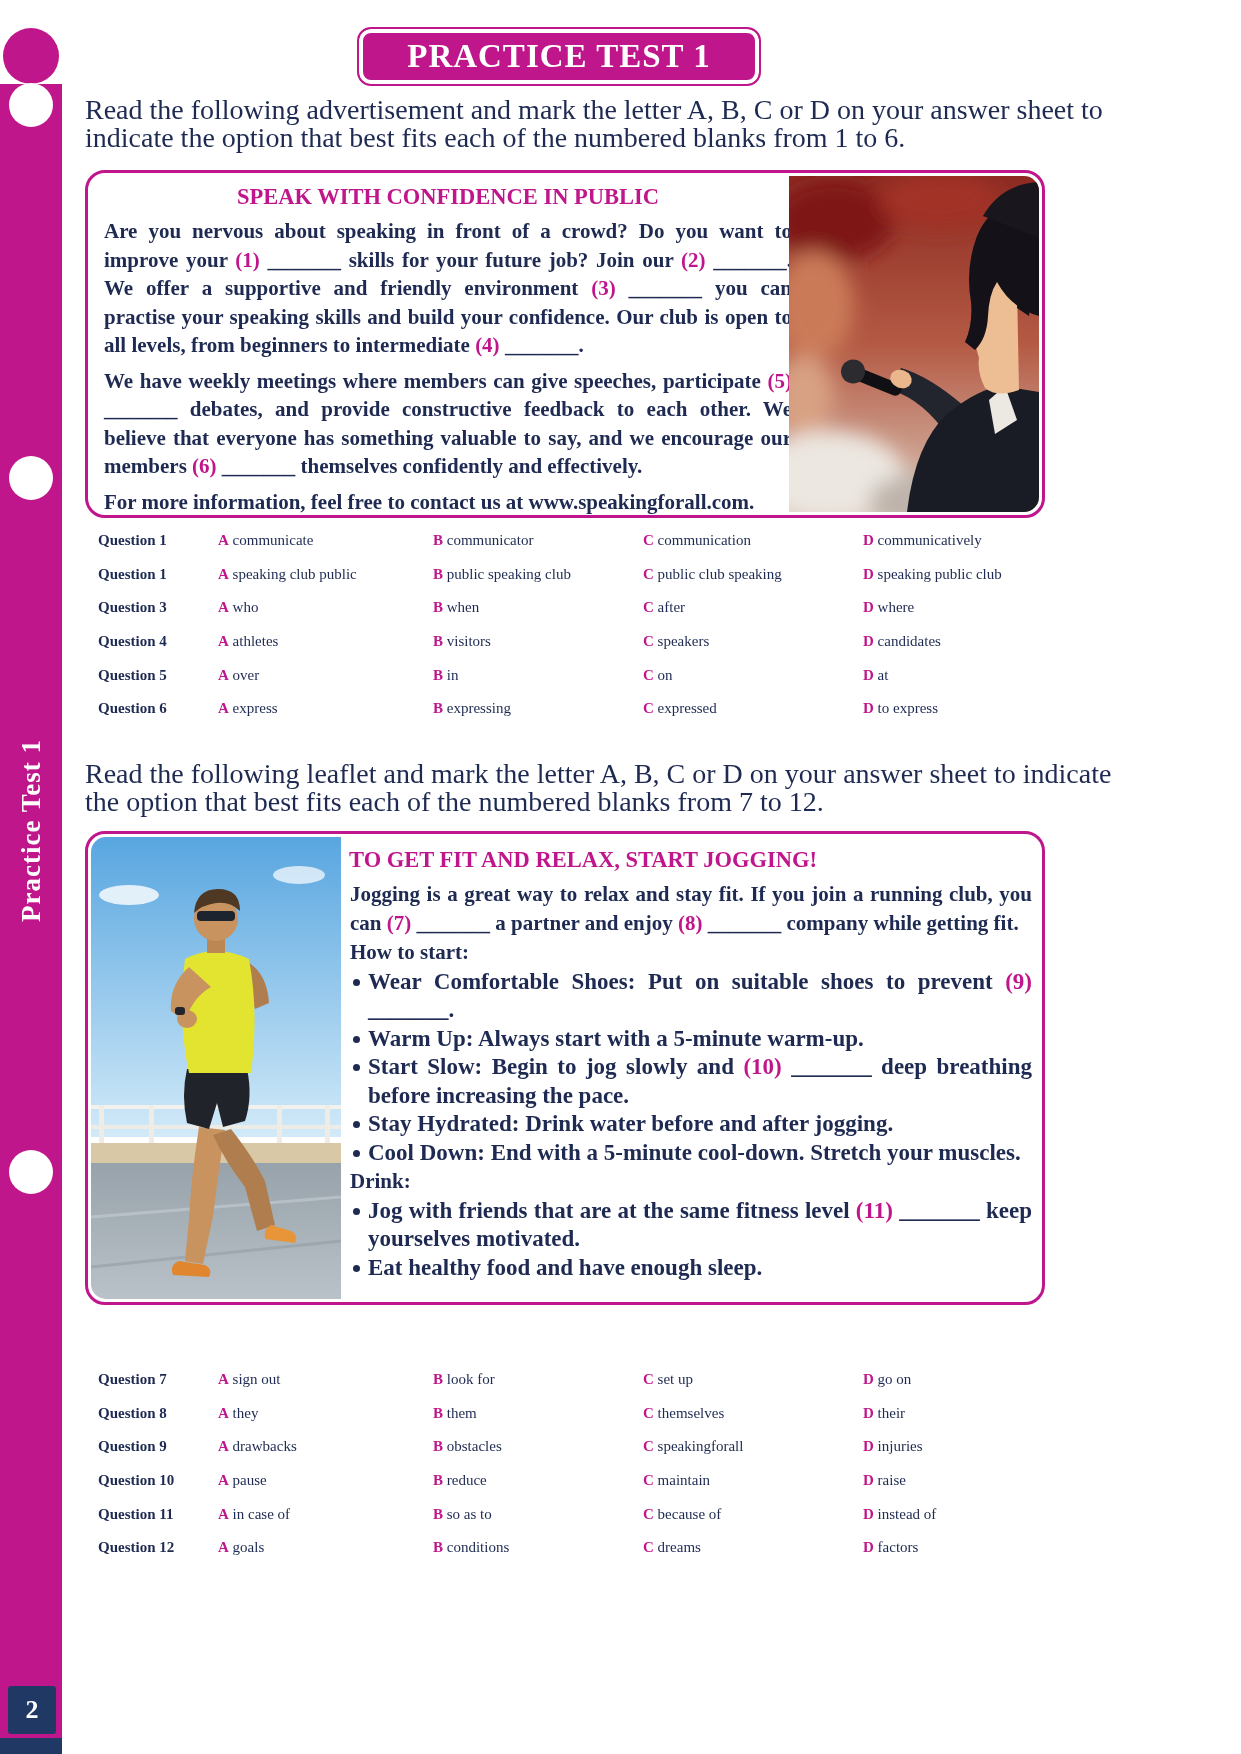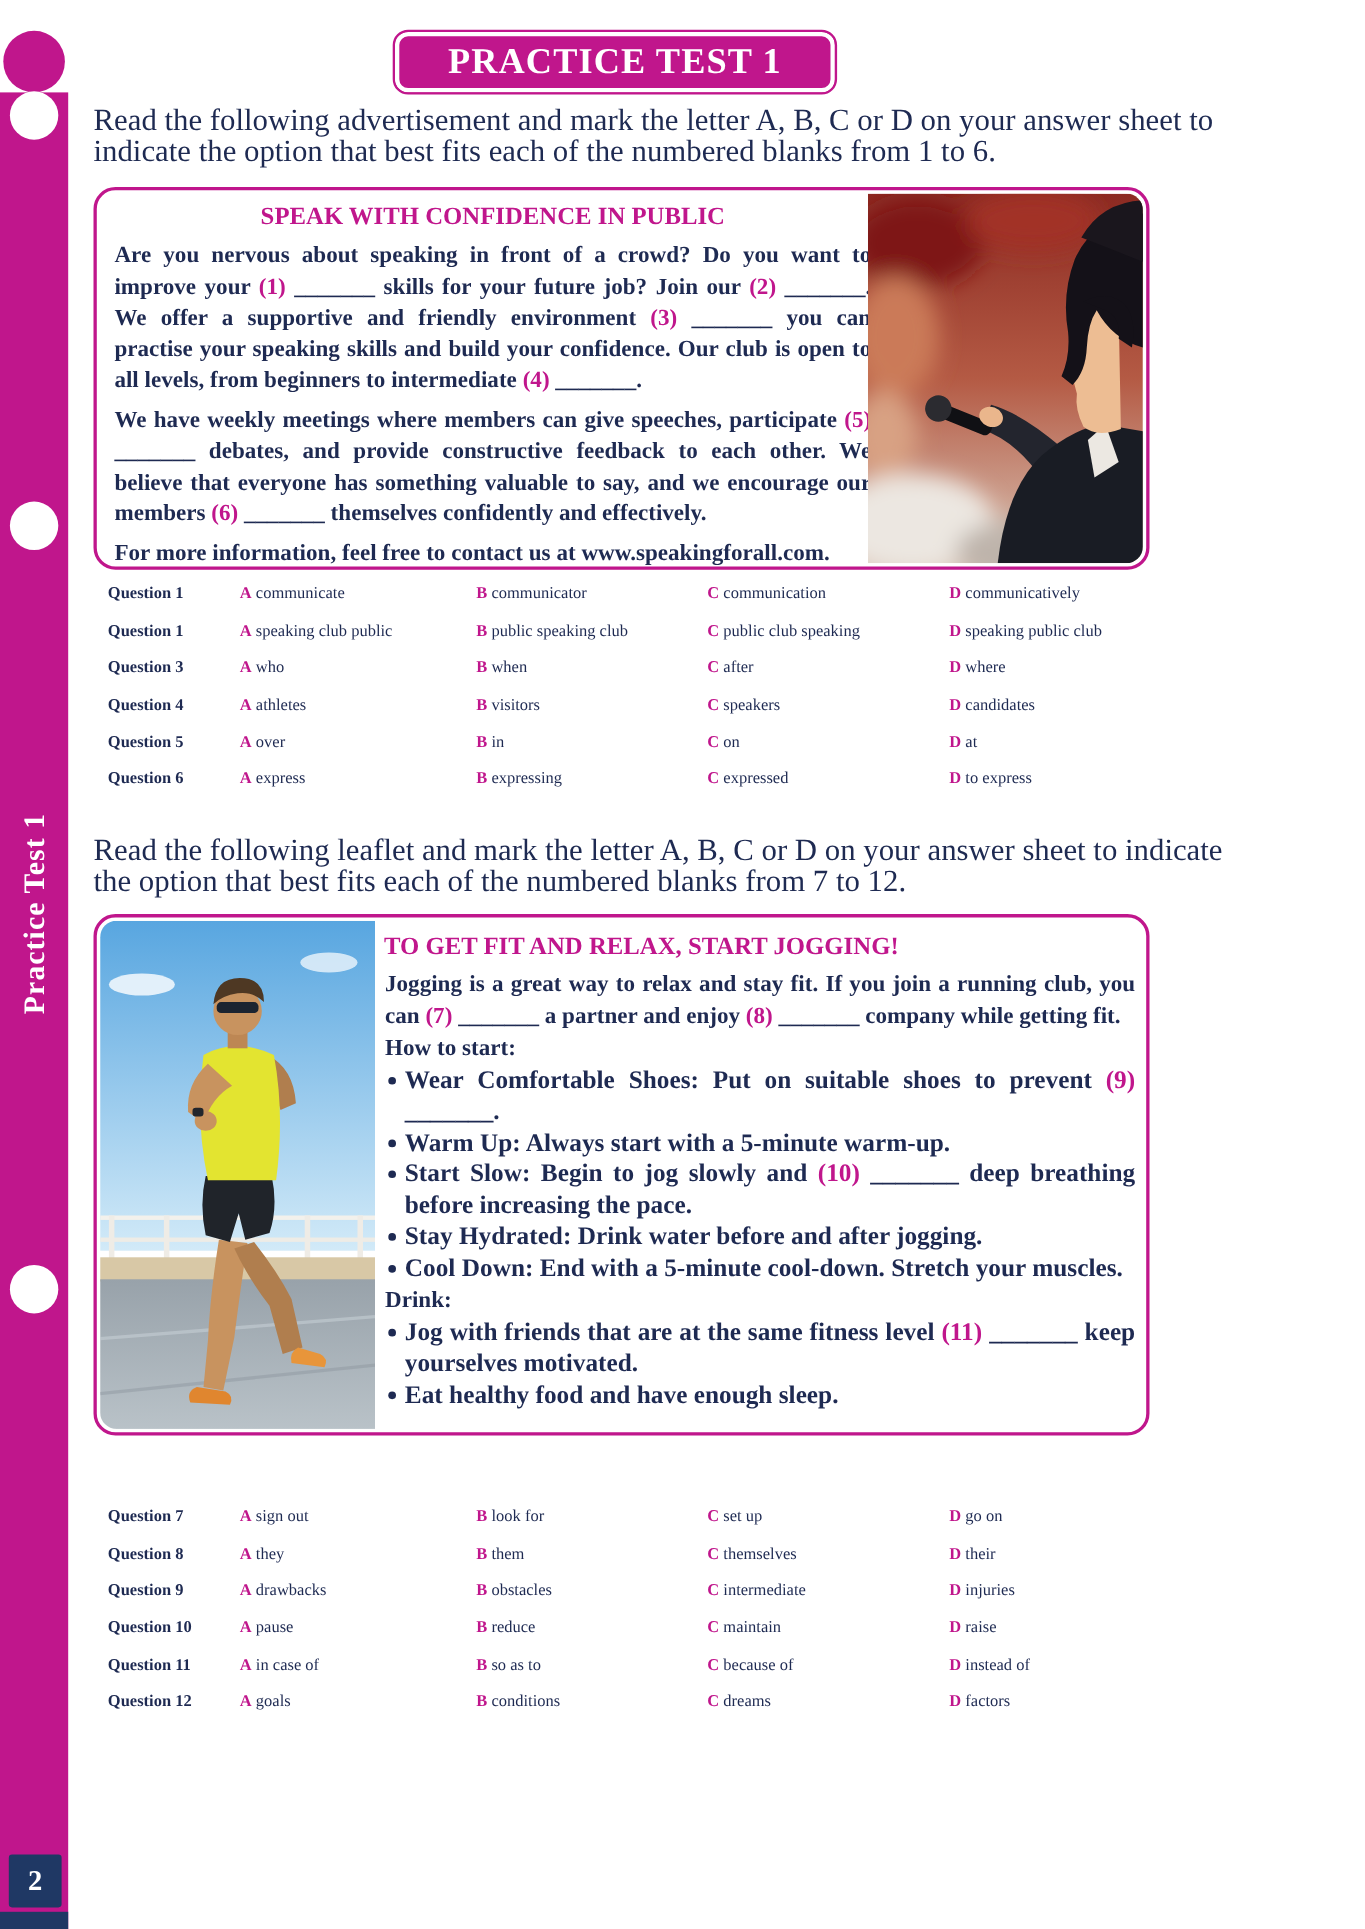--- a/index.html
+++ b/index.html
@@ -263,21 +263,21 @@
       <div class="q-cell"><span class="q-letter">C</span><span class="q-text"> set up</span></div>
       <div class="q-cell"><span class="q-letter">D</span><span class="q-text"> go on</span></div>
       <div class="q-label">Question 8</div>
       <div class="q-cell"><span class="q-letter">A</span><span class="q-text"> they</span></div>
       <div class="q-cell"><span class="q-letter">B</span><span class="q-text"> them</span></div>
       <div class="q-cell"><span class="q-letter">C</span><span class="q-text"> themselves</span></div>
       <div class="q-cell"><span class="q-letter">D</span><span class="q-text"> their</span></div>
       <div class="q-label">Question 9</div>
       <div class="q-cell"><span class="q-letter">A</span><span class="q-text"> drawbacks</span></div>
       <div class="q-cell"><span class="q-letter">B</span><span class="q-text"> obstacles</span></div>
-      <div class="q-cell"><span class="q-letter">C</span><span class="q-text"> intermediate</span></div>
+      <div class="q-cell"><span class="q-letter">C</span><span class="q-text"> speakingforall</span></div>
       <div class="q-cell"><span class="q-letter">D</span><span class="q-text"> injuries</span></div>
       <div class="q-label">Question 10</div>
       <div class="q-cell"><span class="q-letter">A</span><span class="q-text"> pause</span></div>
       <div class="q-cell"><span class="q-letter">B</span><span class="q-text"> reduce</span></div>
       <div class="q-cell"><span class="q-letter">C</span><span class="q-text"> maintain</span></div>
       <div class="q-cell"><span class="q-letter">D</span><span class="q-text"> raise</span></div>
       <div class="q-label">Question 11</div>
       <div class="q-cell"><span class="q-letter">A</span><span class="q-text"> in case of</span></div>
       <div class="q-cell"><span class="q-letter">B</span><span class="q-text"> so as to</span></div>
       <div class="q-cell"><span class="q-letter">C</span><span class="q-text"> because of</span></div>

